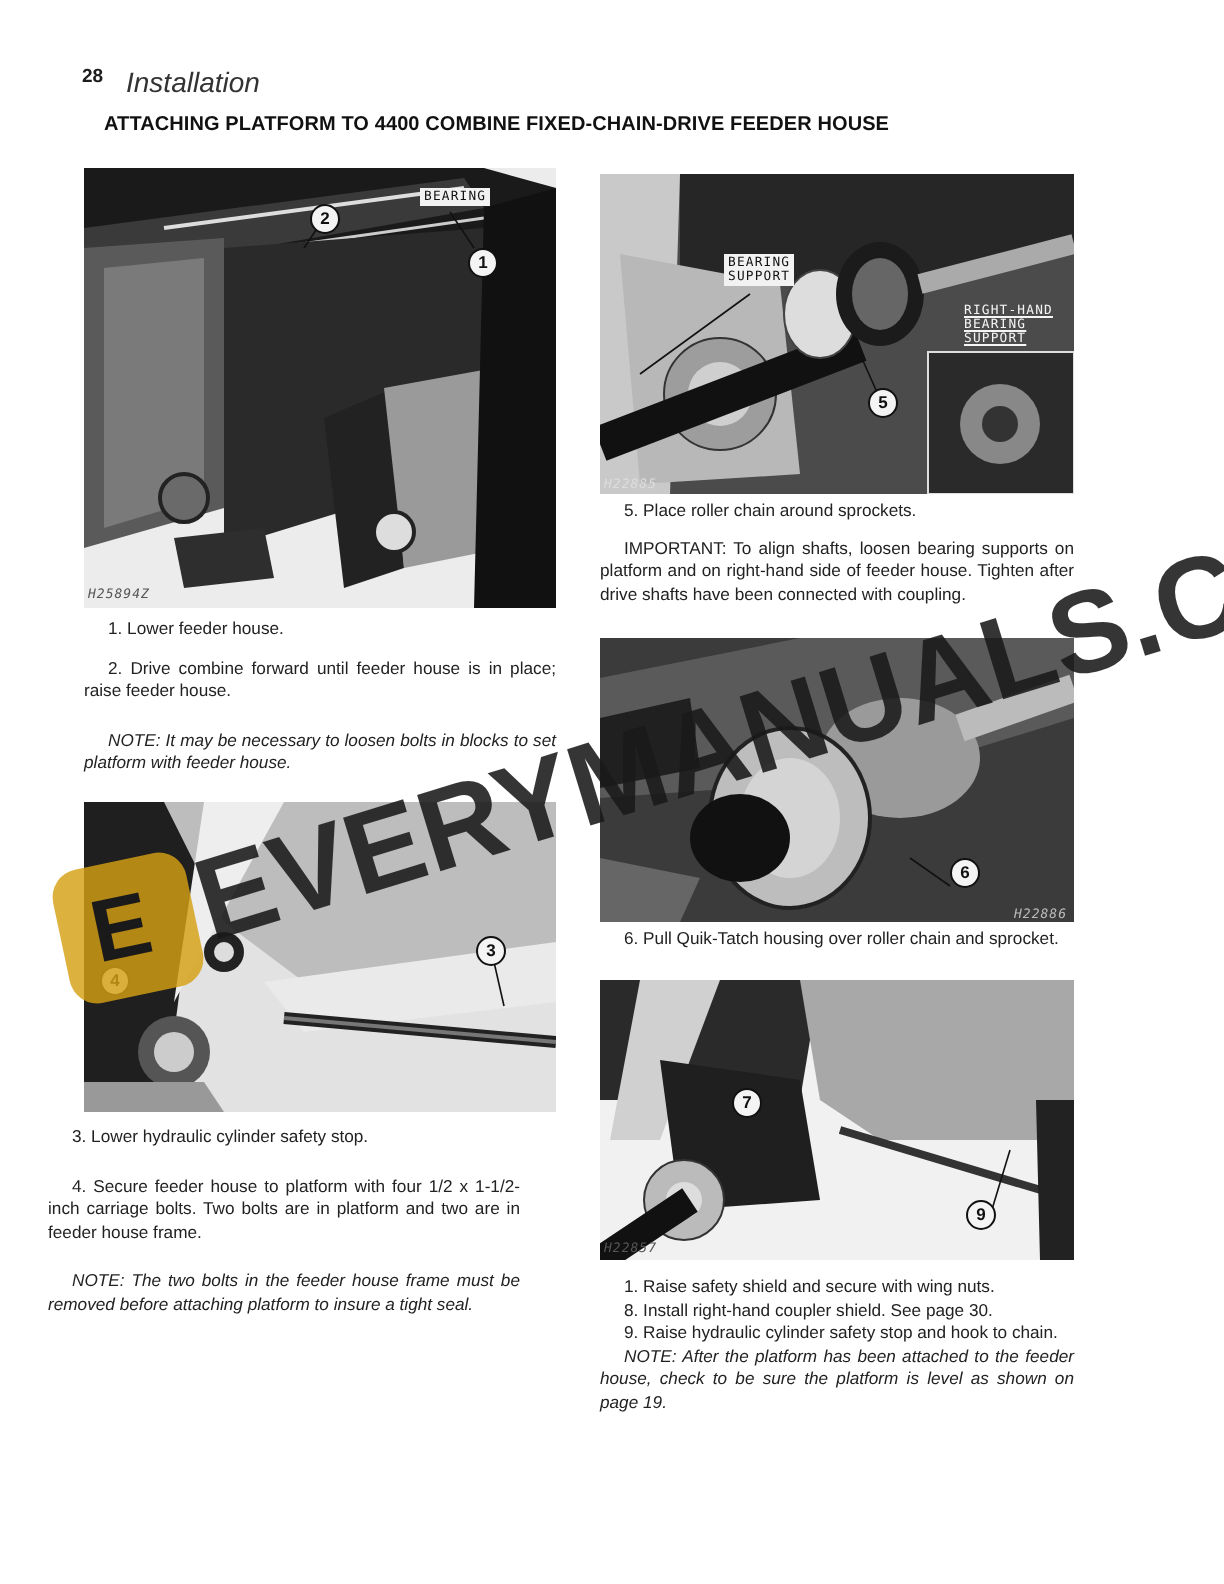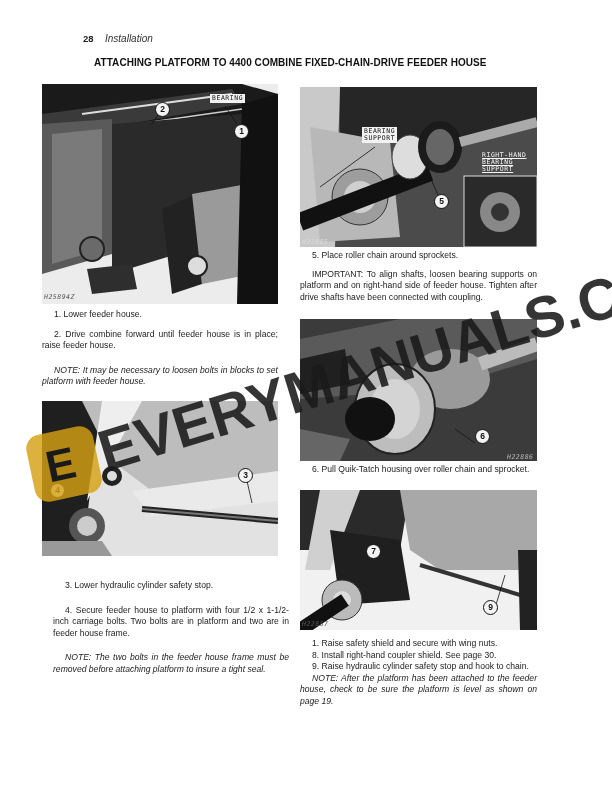--- a/index.html
+++ b/index.html
@@ -1,22 +1,22 @@
 <!DOCTYPE html>
 <html><head>
 <meta charset="utf-8">
 <style>
   html, body { margin: 0; padding: 0; background: #ffffff; }
   body {
     width: 612px; height: 792px; position: relative; overflow: hidden;
     font-family: "Liberation Sans", sans-serif; color: #1c1c1c;
   }
-  .abs { position: absolute; margin-left: 42px; }
+  .abs { position: absolute; }
   .hdr-num { left: 41px; top: 33px; font-size: 9.5px; font-weight: bold; }
-  .hdr-sec { left: 63px; top: 33px; font-size: 10px; font-style: italic; color: #333; }
+  .hdr-sec { left: 63px; top: 33px; font-size: 14px; font-style: italic; color: #333; }
   .title {
     left: 52px; top: 57px; width: 520px; font-size: 10px; font-weight: bold;
     letter-spacing: 0.05px; white-space: nowrap; color: #111;
   }
   .photo { position: absolute; overflow: hidden; background: #555; }
   .photo svg { display: block; }
   .fig-id {
     position: absolute; font-family: "DejaVu Sans Mono", monospace; font-size: 6.5px;
     font-style: italic; color: #555; letter-spacing: 0.5px;
   }
@@ -106,21 +106,21 @@
     <circle cx="45" cy="125" r="18" fill="#555"></circle>
     <circle cx="45" cy="125" r="10" fill="#ccc"></circle>
     <polygon points="0,140 60,140 70,155 0,155" fill="#999"></polygon>
     <line x1="205" y1="80" x2="210" y2="102" stroke="#111" stroke-width="0.8"></line>
   </svg>
   <div class="callout" style="left:196px; top:67px;">3</div>
   <div class="callout" style="left:8px; top:82px;">4</div>
   <div class="fig-id" style="left:203px; top:144px;padding-left:38px;">H22881S</div>
 </div>
 
-<div class="col-text" style="left:53px; top:563px; width:236px;margin-top:17px;">
+<div class="col-text" style="left:24px; top:563px; width:236px;">
   <p>3.  Lower hydraulic cylinder safety stop.</p>
   <p class="sp" style="margin-top:13px;">4.  Secure feeder house to platform with four 1/2 x 1-1/2-inch carriage bolts. Two bolts are in platform and two are in feeder house frame.</p>
   <p class="sp note" style="margin-top:13px;">NOTE: The two bolts in the feeder house frame must be removed before attaching platform to insure a tight seal.</p>
 </div>
 
 <div class="photo" style="left:300px; top:87px; width:237px; height:160px; background:#b91c1c;">
   <svg width="237" height="160" viewBox="0 0 237 160">
     <rect width="237" height="160" fill="#4b4b4b"></rect>
     <polygon points="0,0 40,0 35,160 0,160" fill="#c9c9c9"></polygon>
     <polygon points="40,0 237,0 237,40 140,60 40,50" fill="#262626"></polygon>

